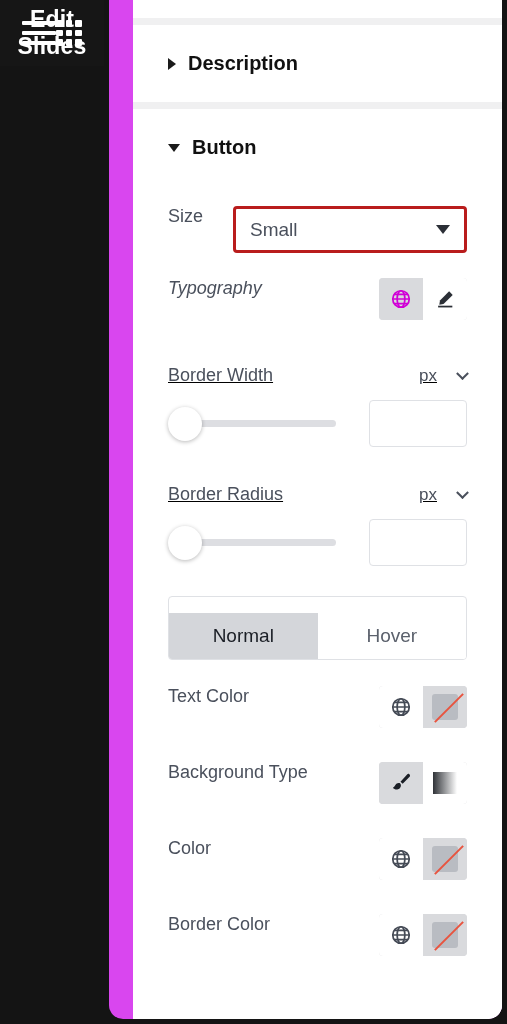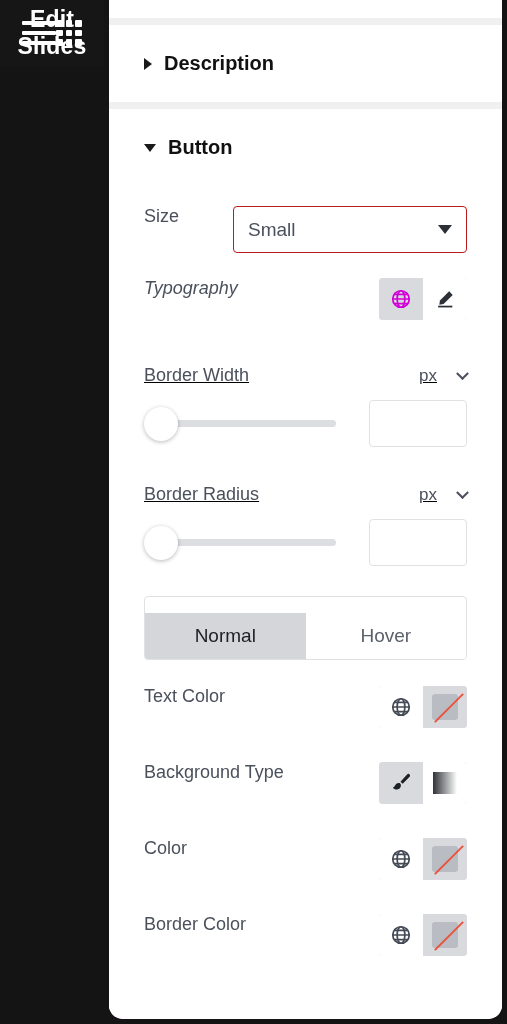--- a/index.html
+++ b/index.html
@@ -40,20 +40,21 @@
   .grid-icon span { background: #fff; border-radius: 1px; }
 
   
   .viewport {
     flex: 1 1 auto;
     background: #d946ef;
     margin: 0 5px 5px 5px;
     border-radius: 0 0 14px 14px;
     overflow: hidden;
     position: relative;
+    padding-left: 24px;
   }
   .panel { height: 100%; background: #fff; overflow: hidden; }
 
   .top-gap { height: 18px; background: #fff; }
   .sep { height: 7px; background: #f0f0f1; }
 
   .section-head {
     display: flex; align-items: center; gap: 12px;
     padding: 27px 35px 27px 35px;
     background: #fff; cursor: pointer;
@@ -68,21 +69,21 @@
   .row {
     display: flex; align-items: flex-start; justify-content: space-between;
     min-height: 50px;
   }
   .row-label { font-size: 18px; color: #4a505c; }
 
   
   .r-size { margin-top: 20px; }
   .select {
     width: 234px; height: 47px;
-    border: 1px solid #b91c1c; border-radius: 4px; background: #fff;
+    border: 3px solid #b91c1c; border-radius: 4px; background: #fff;
     display: flex; align-items: center; padding: 0 14px;
     font-size: 19px; color: #4a505c; cursor: pointer;
   }
   .select .val { flex: 1 1 auto; }
   .caret-solid { width: 0; height: 0; border-top: 9px solid #2b2f36; border-left: 7px solid transparent; border-right: 7px solid transparent; }
 
   
   .r-typo { margin-top: 22px; font-style: italic; }
   .btn-pair {
     display: flex; border-radius: 4px; overflow: hidden;

